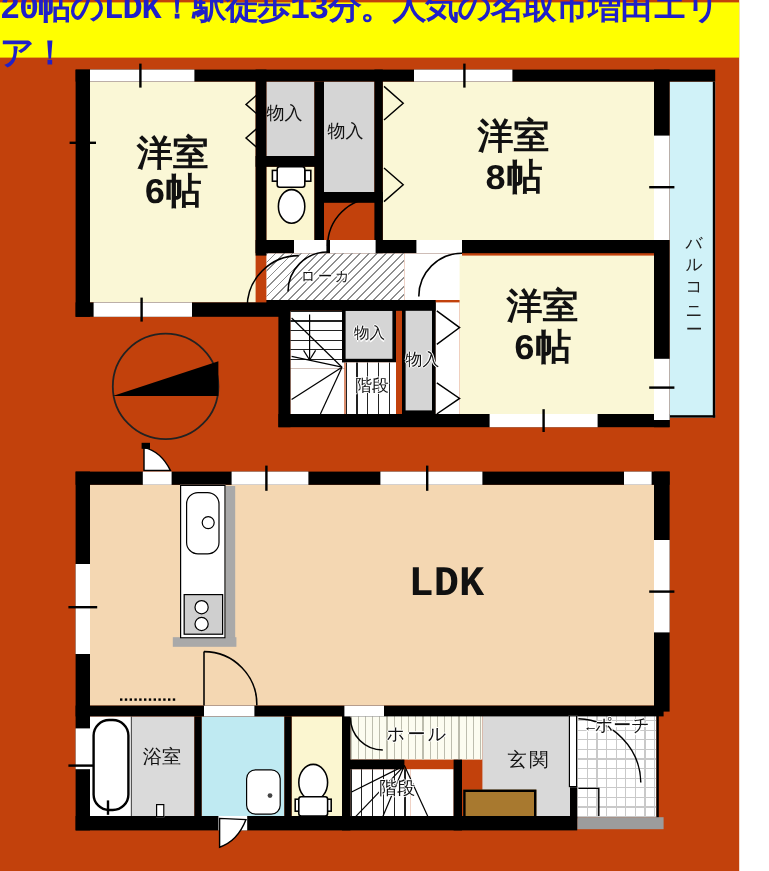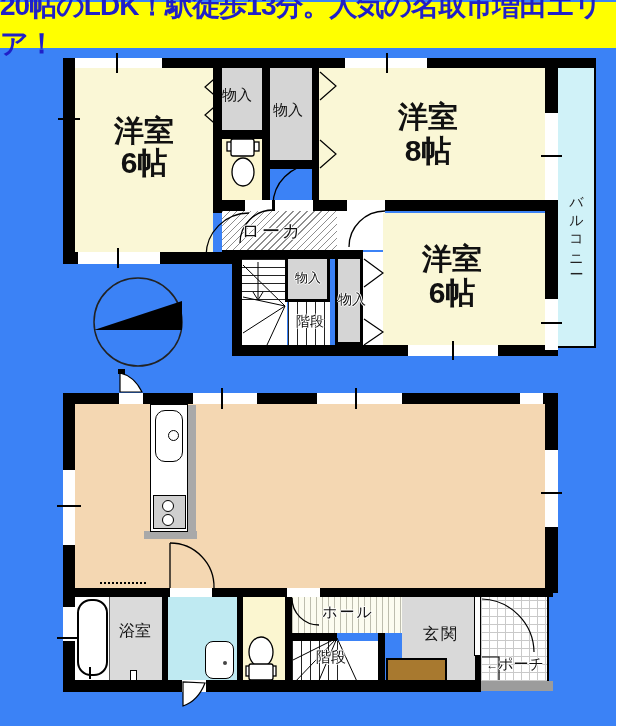--- a/index.html
+++ b/index.html
@@ -1,17 +1,17 @@
 <!DOCTYPE html>
 <html><head>
 <meta charset="utf-8">
 <style>
   html,body{margin:0;padding:0;background:#fff;}
-  #stage{position:relative;width:616px;height:726px;background:#3b82f6;overflow:hidden;
-         font-family:Liberation Sans, sans-serif;}
+  #stage{position:relative;width:616px;height:726px;background:#c2410c;overflow:hidden;
+         font-family:Liberation Mono, monospace;}
   .wall{position:absolute;background:#000;}
   .win{position:absolute;background:#fff;}
   .tick{position:absolute;background:#000;}
   .fill{position:absolute;}
   .lbl{position:absolute;transform:translate(-50%,-50%);color:#111;white-space:nowrap;text-align:center;}
   .halo{text-shadow:-1px 0 0 #fff,1px 0 0 #fff,0 -1px 0 #fff,0 1px 0 #fff;}
   .room-name{font-weight:bold;line-height:1.05;}
   #banner{position:absolute;left:0;top:2px;width:641px;height:46px;display:flex;align-items:center;justify-content:center;
           font-weight:bold;font-size:28px;letter-spacing:-1px;}
   .hatch{background:repeating-linear-gradient(135deg,#8f8f8f 0 1px,transparent 1px 5px),#fff;}
@@ -206,23 +206,24 @@
   <div class="lbl room-name" style="left:144px;top:131px;font-size:30px;"><span>洋室</span></div>
   <div class="lbl room-name" style="left:144px;top:163px;font-size:30px;"><span>6帖</span></div>
   <div class="lbl room-name" style="left:428px;top:117px;font-size:30px;"><span>洋室</span></div>
   <div class="lbl room-name" style="left:428px;top:151px;font-size:30px;"><span>8帖</span></div>
   <div class="lbl room-name" style="left:452px;top:259px;font-size:30px;"><span>洋室</span></div>
   <div class="lbl room-name" style="left:452px;top:293px;font-size:30px;"><span>6帖</span></div>
   <div class="lbl" style="left:237px;top:95px;font-size:15px;"><span>物入</span></div>
   <div class="lbl" style="left:288px;top:110px;font-size:15px;"><span>物入</span></div>
   <div class="lbl halo" style="left:308px;top:278px;font-size:13px;"><span>物入</span></div>
   <div class="lbl halo" style="left:352px;top:300px;font-size:14px;"><span>物入</span></div>
-  <div class="lbl halo" style="left:272px;top:231px;font-size:18px;letter-spacing:2px;"><span>ローカ</span></div>
+  <div class="lbl halo" style="left:272px;top:231px;font-size:12px;letter-spacing:2px;"><span>ローカ</span></div>
   <div class="lbl halo" style="left:310px;top:322px;font-size:14px;"><span>階段</span></div>
   <div class="lbl vert" style="left:577px;top:228px;font-size:14px;color:#222;"><span>バルコニー</span></div>
 
+  <div class="lbl room-name" style="left:372px;top:487px;font-size:35px;"><span>LDK</span></div>
   <div class="lbl" style="left:135px;top:631px;font-size:16px;"><span>浴室</span></div>
   <div class="lbl halo" style="left:348px;top:612px;font-size:15px;letter-spacing:2px;"><span>ホール</span></div>
   <div class="lbl halo" style="left:331px;top:657px;font-size:15px;"><span>階段</span></div>
   <div class="lbl" style="left:441px;top:634px;font-size:16px;letter-spacing:2px;"><span>玄関</span></div>
-  <div class="lbl halo" style="left:515px;top:664px;font-size:15px;"><span style="font-size:12px;">←</span><span>ポーチ</span></div>
+  <div class="lbl halo" style="left:515px;top:605px;font-size:15px;"><span style="font-size:12px;">←</span><span>ポーチ</span></div>
 
 </div>
 
 </body></html>

